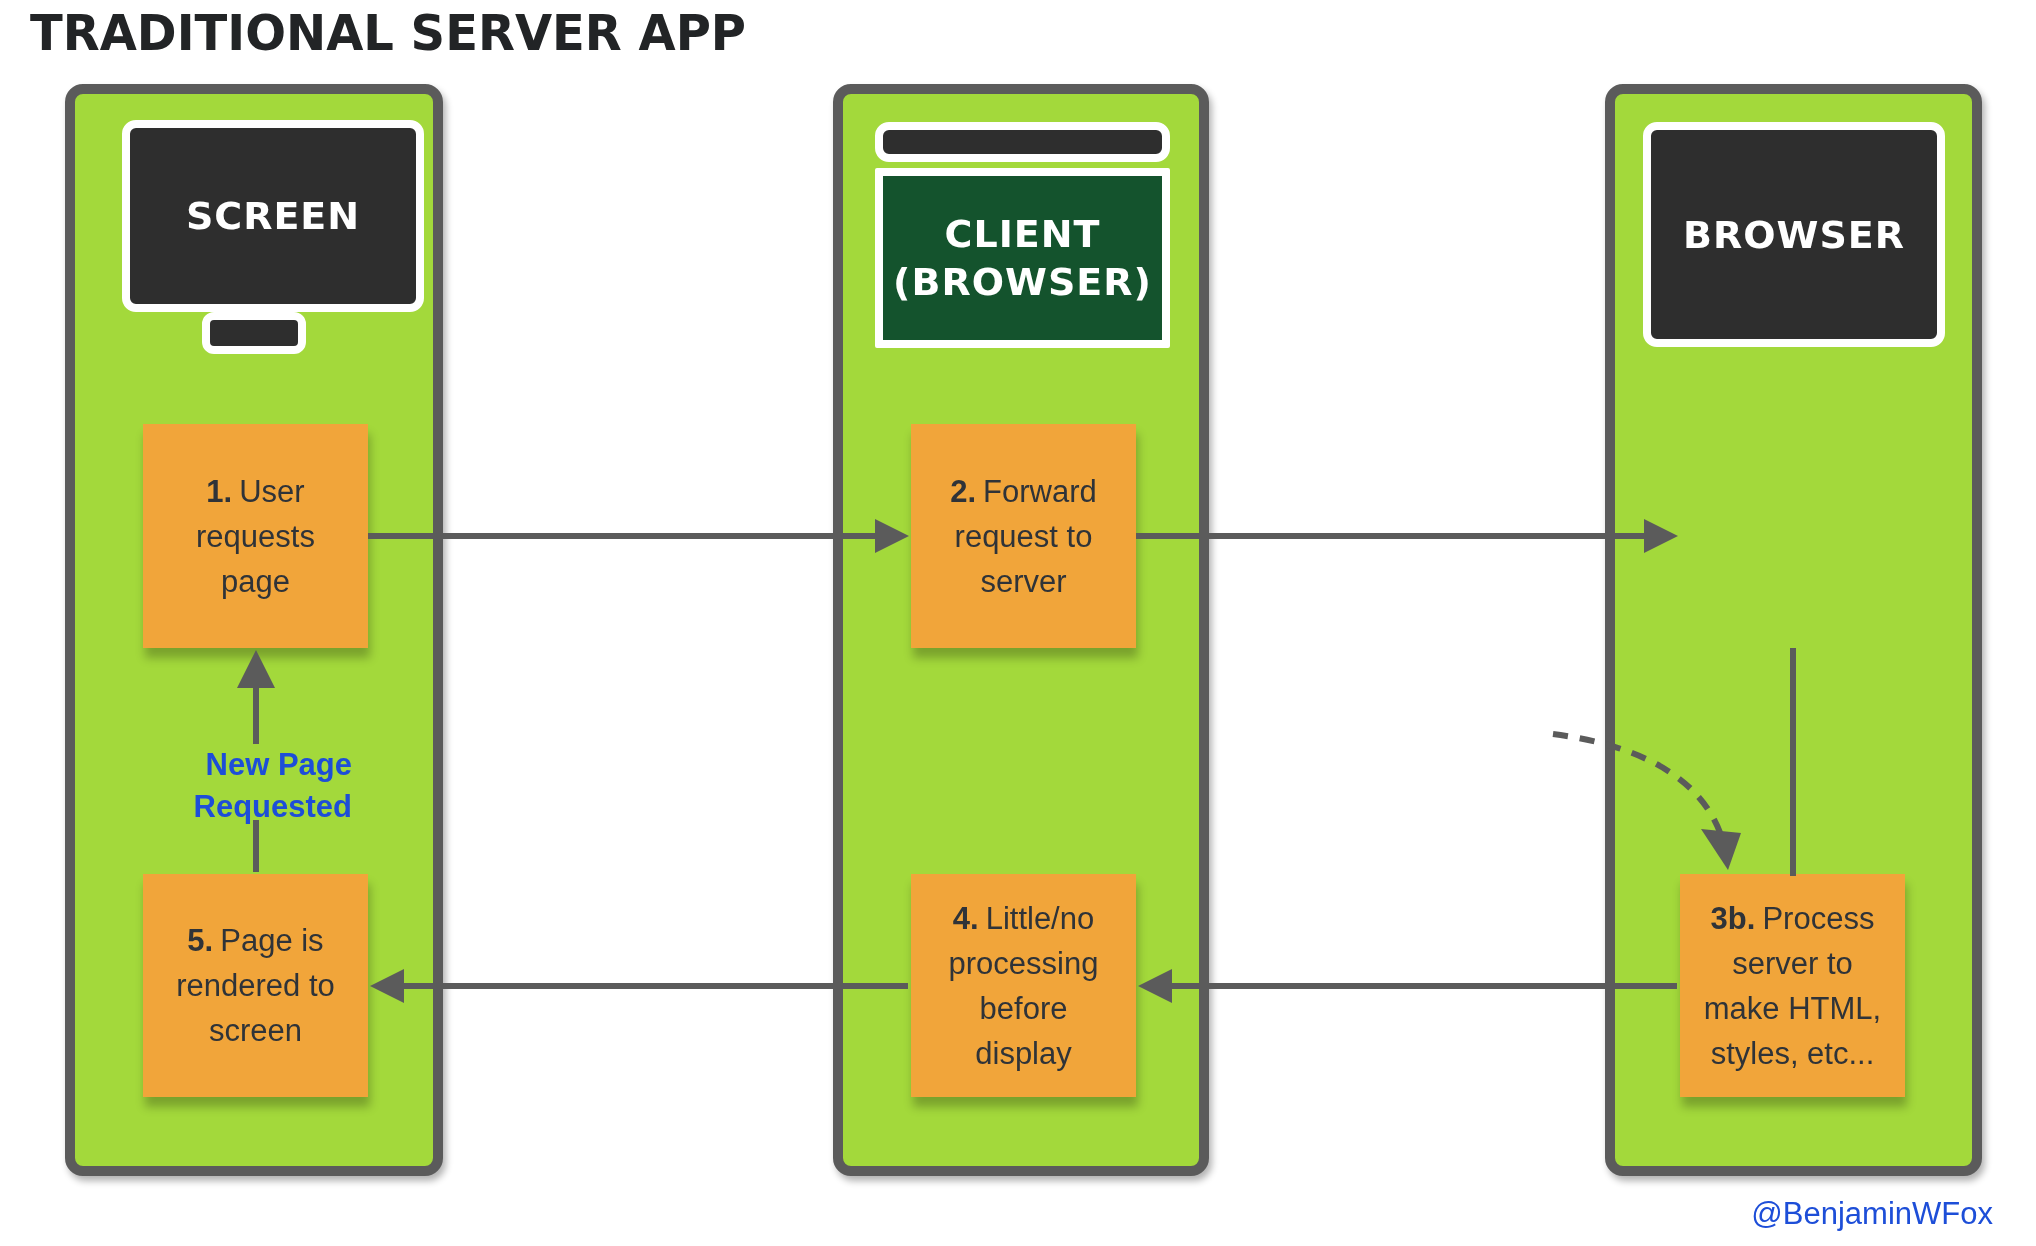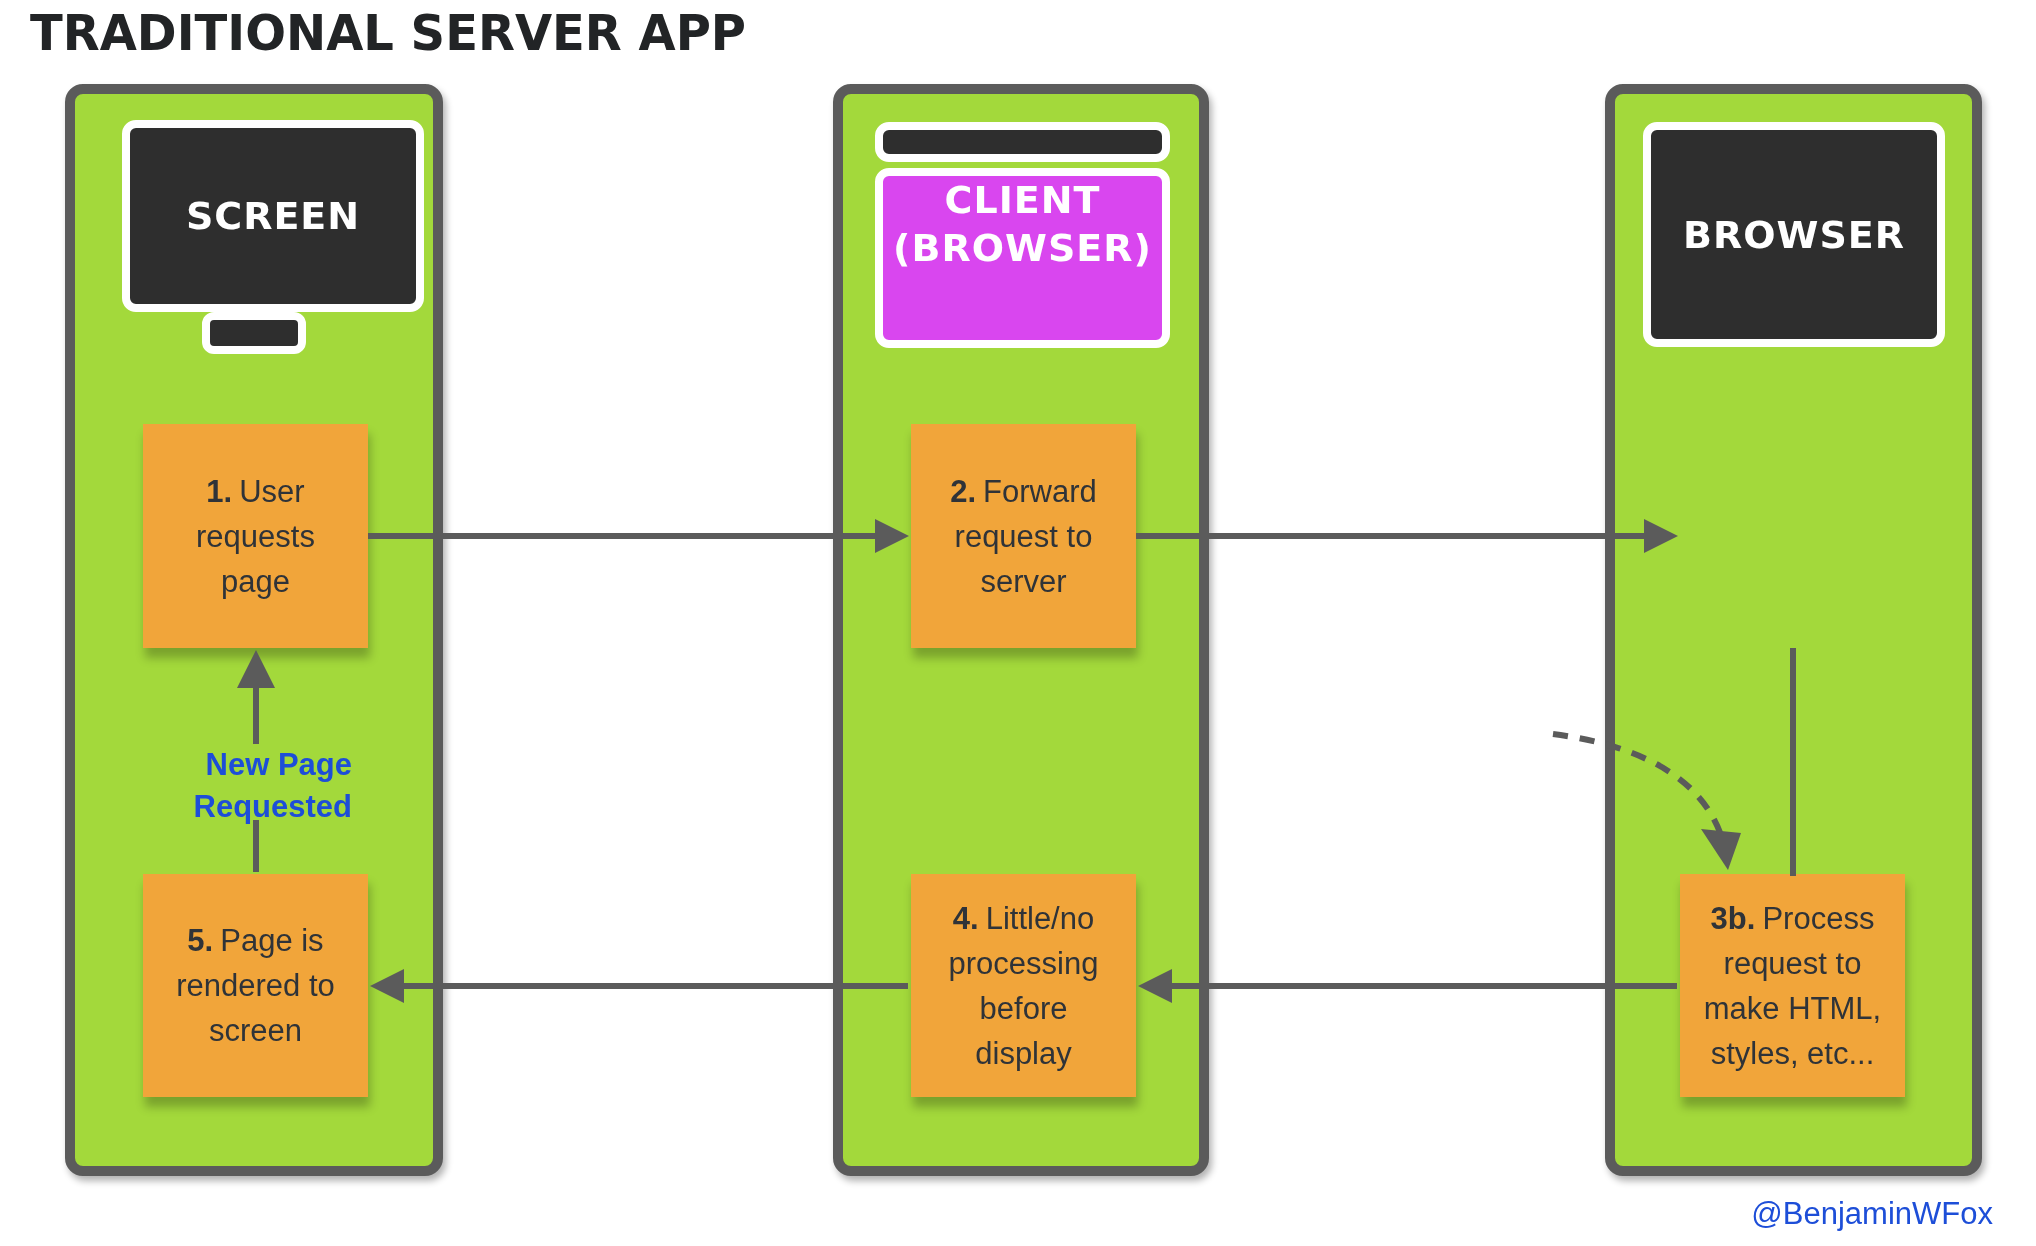--- a/index.html
+++ b/index.html
@@ -37,23 +37,23 @@
     border-radius:12px;box-sizing:border-box;
   }
   .browser{
     position:absolute;left:32px;top:28px;width:295px;
   }
   .browser-titlebar{
     width:100%;height:40px;background:#2e2e2e;border:8px solid #ffffff;
     border-radius:14px;box-sizing:border-box;
   }
   .browser-body{
-    margin-top:6px;width:100%;height:180px;background:#d946ef;
-    border:8px solid #ffffff;border-radius:14px;box-sizing:border-box;
-    display:flex;align-items:flex-start;justify-content:center;
+    margin-top:6px;width:100%;height:180px;background:#14532d;
+    border:8px solid #ffffff;border-radius:2px;box-sizing:border-box;
+    display:flex;align-items:center;justify-content:center;
   }
   .server-box{
     position:absolute;left:28px;top:28px;width:302px;height:225px;
     background:#2e2e2e;border:8px solid #ffffff;border-radius:14px;
     box-sizing:border-box;display:flex;align-items:center;justify-content:center;
   }
   .note{
     position:absolute;width:225px;background:#f1a53a;
     box-shadow:2px 10px 9px rgba(0,0,0,0.25);
     display:flex;align-items:center;justify-content:center;
@@ -118,21 +118,21 @@
   <div class="note note-top note-col2">
     <p><b>2.</b><span>Forward request to server</span></p>
   </div>
   <div class="note note-bottom note-col1">
     <p><b>5.</b><span>Page is rendered to screen</span></p>
   </div>
   <div class="note note-bottom note-col2">
     <p><b>4.</b><span>Little/no processing before display</span></p>
   </div>
   <div class="note note-bottom note-col3">
-    <p><b>3b.</b><span>Process request to make HTML, styles, etc...</span></p>
+    <p><b>3b.</b><span>Process server to make HTML, styles, etc...</span></p>
   </div>
 
 
   <div class="flow-label">New Page Requested</div>
 
   <svg id="arrow-layer" width="2036" height="1246" viewBox="0 0 2036 1246">
     <g stroke="#5b5b5b" stroke-width="6" fill="#5b5b5b">
 
       <g>
         <line x1="368" y1="536" x2="880" y2="536"></line>

